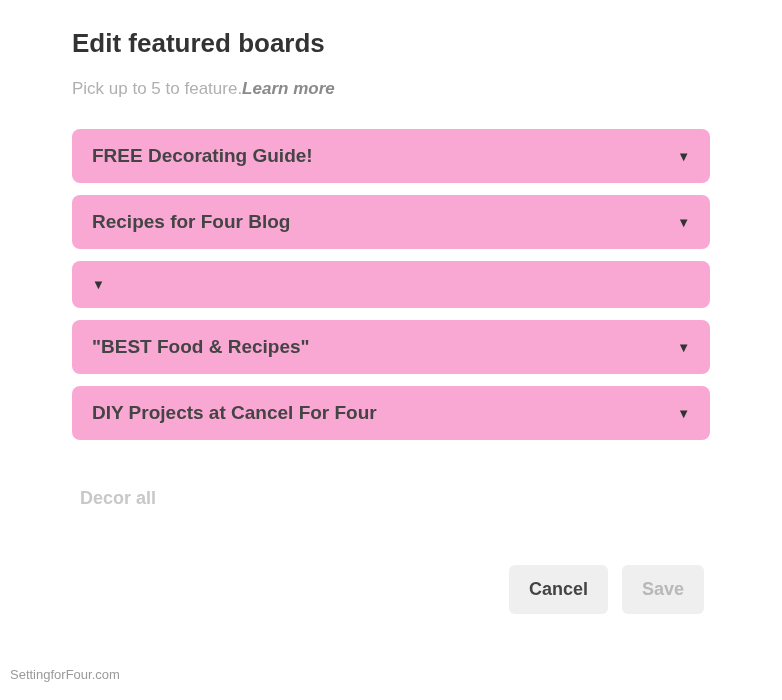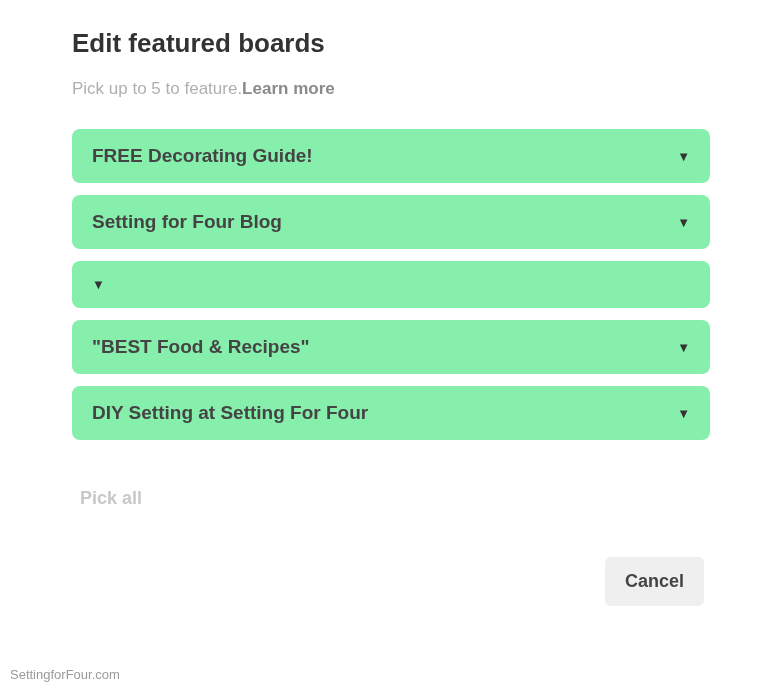--- a/index.html
+++ b/index.html
@@ -27,29 +27,30 @@
   .subtitle {
     font-size: 17px;
     color: #b0b0b0;
     font-weight: 400;
   }
   .learn-more {
     font-size: 17px;
     color: #8a8a8a;
     font-weight: 600;
     cursor: pointer;
+    font-style: italic;
   }
   .board-list {
     display: flex;
     flex-direction: column;
     gap: 12px;
     margin-bottom: 48px;
   }
   .board-item {
-    background: #86efac;
+    background: #f9a8d4;
     border-radius: 8px;
     padding: 16px 20px;
     display: flex;
     align-items: center;
     justify-content: space-between;
     cursor: pointer;
   }
   .board-label {
     font-size: 19px;
     font-weight: 700;
@@ -62,21 +63,21 @@
   .clear-all {
     font-size: 18px;
     font-weight: 700;
     color: #c8c8c8;
     padding-left: 8px;
     cursor: pointer;
   }
   .footer-buttons {
     position: absolute;
     right: 78px;
-    bottom: 94px;
+    bottom: 86px;
     display: flex;
     gap: 14px;
     justify-content: flex-end;
   }
   .btn {
     border: none;
     border-radius: 6px;
     padding: 14px 20px;
     font-size: 18px;
     font-weight: 700;
@@ -103,36 +104,37 @@
     <span class="subtitle">Pick up to 5 to feature.</span>
     <span class="learn-more">Learn more</span>
   </div>
 
   <div class="board-list">
     <div class="board-item">
       <span class="board-label">FREE Decorating Guide!</span>
       <span class="chevron">▼</span>
     </div>
     <div class="board-item">
-      <span class="board-label">Setting for Four Blog</span>
+      <span class="board-label">Recipes for Four Blog</span>
       <span class="chevron">▼</span>
     </div>
     <div class="board-item">
       <span class="chevron">▼</span>
     </div>
     <div class="board-item">
       <span class="board-label">"BEST Food &amp; Recipes"</span>
       <span class="chevron">▼</span>
     </div>
     <div class="board-item">
-      <span class="board-label">DIY Setting at Setting For Four</span>
+      <span class="board-label">DIY Projects at Cancel For Four</span>
       <span class="chevron">▼</span>
     </div>
   </div>
 
-  <div class="clear-all">Pick all</div>
+  <div class="clear-all">Decor all</div>
 </div>
 
 <div class="footer-buttons">
   <button class="btn btn-cancel">Cancel</button>
+  <button class="btn btn-save">Save</button>
 </div>
 
 <div class="watermark">SettingforFour.com</div>
 
 </body></html>

